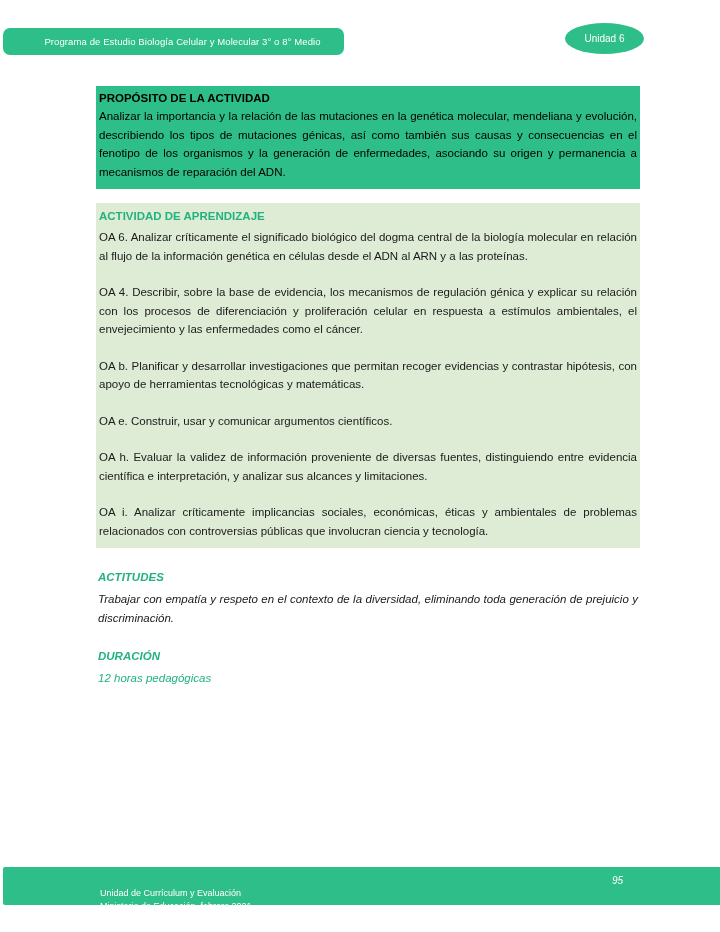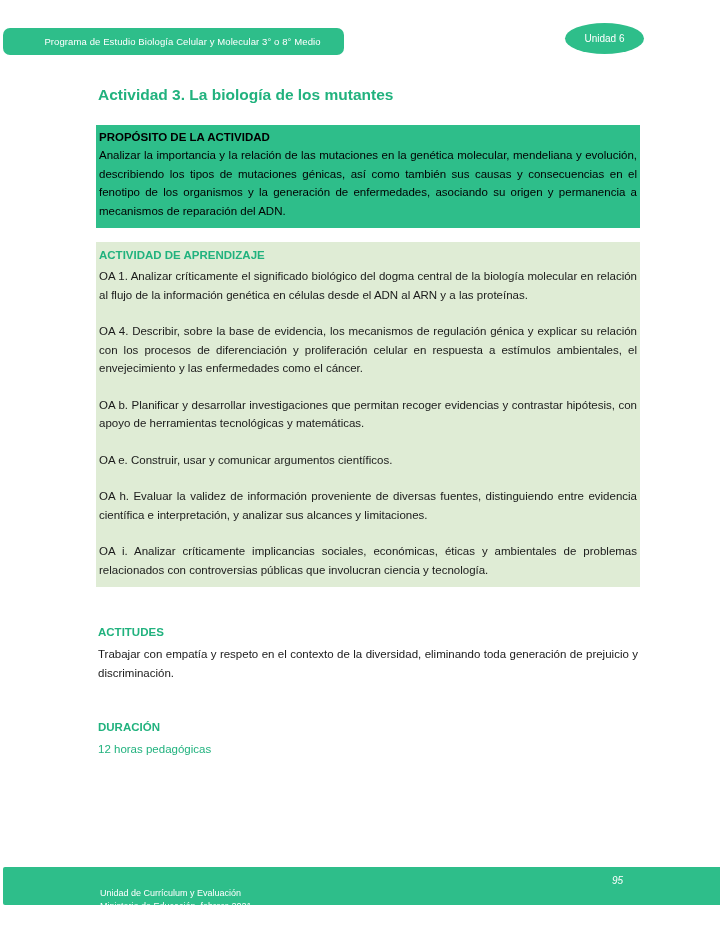--- a/index.html
+++ b/index.html
@@ -62,21 +62,21 @@
   .box-objetivos h3 {
     font-size: 11.5px; font-weight: bold; color: #21b27e;
     line-height: 19px; margin-bottom: 2px;
   }
   .box-objetivos p {
     font-size: 11.5px; color: #1a1a1a;
     line-height: 18.5px; text-align: justify;
     margin-bottom: 18px;
   }
   .box-objetivos p:last-child { margin-bottom: 2px; }
-  .section { margin-top: 36px; }
+  .section { margin-top: 20px; font-style: italic; }
   .section h3 {
     font-size: 11.5px; font-weight: bold; color: #21b27e;
     line-height: 19px; margin-bottom: 3px;
   }
   .section p {
     font-size: 11.5px; color: #1a1a1a;
     line-height: 18.5px; text-align: justify;
   }
   .section p.green-text { color: #21b27e; text-align: left; }
   
@@ -100,30 +100,29 @@
 
 <div class="header-bar">
   <span>Programa de Estudio Biología Celular y Molecular 3° o 8° Medio</span>
 </div>
 <div class="unit-badge">
   <span>Unidad 6</span>
 </div>
 
 <div class="content">
 
-  <h1 class="page-title">Actividad 3. La biología de los mutantes</h1>
 
   <div class="box-proposito">
     <h3>PROPÓSITO DE LA ACTIVIDAD</h3>
     <p>Analizar la importancia y la relación de las mutaciones en la genética molecular, mendeliana y evolución, describiendo los tipos de mutaciones génicas, así como también sus causas y consecuencias en el fenotipo de los organismos y la generación de enfermedades, asociando su origen y permanencia a mecanismos de reparación del ADN.</p>
   </div>
 
   <div class="box-objetivos">
     <h3>ACTIVIDAD DE APRENDIZAJE</h3>
-    <p>OA 1. Analizar críticamente el significado biológico del dogma central de la biología molecular en relación al flujo de la información genética en células desde el ADN al ARN y a las proteínas.</p>
+    <p>OA 6. Analizar críticamente el significado biológico del dogma central de la biología molecular en relación al flujo de la información genética en células desde el ADN al ARN y a las proteínas.</p>
     <p>OA 4. Describir, sobre la base de evidencia, los mecanismos de regulación génica y explicar su relación con los procesos de diferenciación y proliferación celular en respuesta a estímulos ambientales, el envejecimiento y las enfermedades como el cáncer.</p>
     <p>OA b. Planificar y desarrollar investigaciones que permitan recoger evidencias y contrastar hipótesis, con apoyo de herramientas tecnológicas y matemáticas.</p>
     <p>OA e. Construir, usar y comunicar argumentos científicos.</p>
     <p>OA h. Evaluar la validez de información proveniente de diversas fuentes, distinguiendo entre evidencia científica e interpretación, y analizar sus alcances y limitaciones.</p>
     <p>OA i. Analizar críticamente implicancias sociales, económicas, éticas y ambientales de problemas relacionados con controversias públicas que involucran ciencia y tecnología.</p>
   </div>
 
   <div class="section">
     <h3>ACTITUDES</h3>
     <p>Trabajar con empatía y respeto en el contexto de la diversidad, eliminando toda generación de prejuicio y discriminación.</p>

